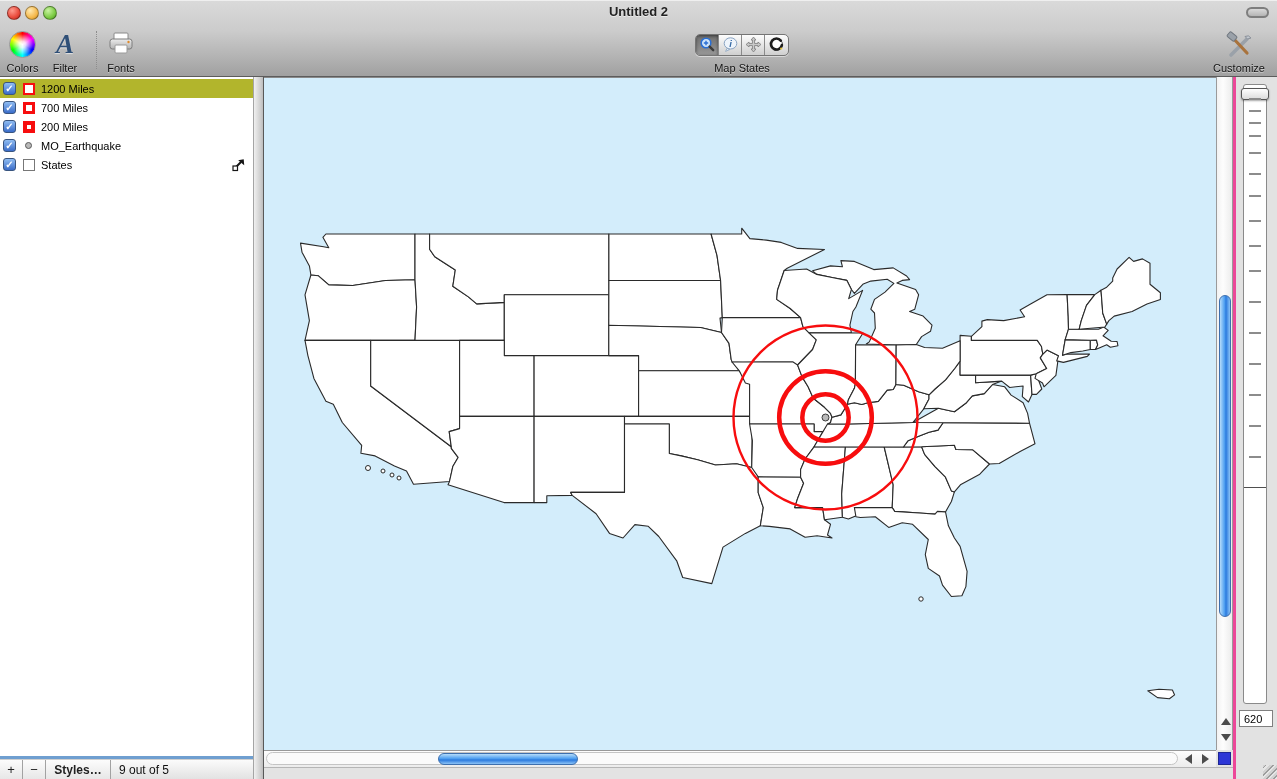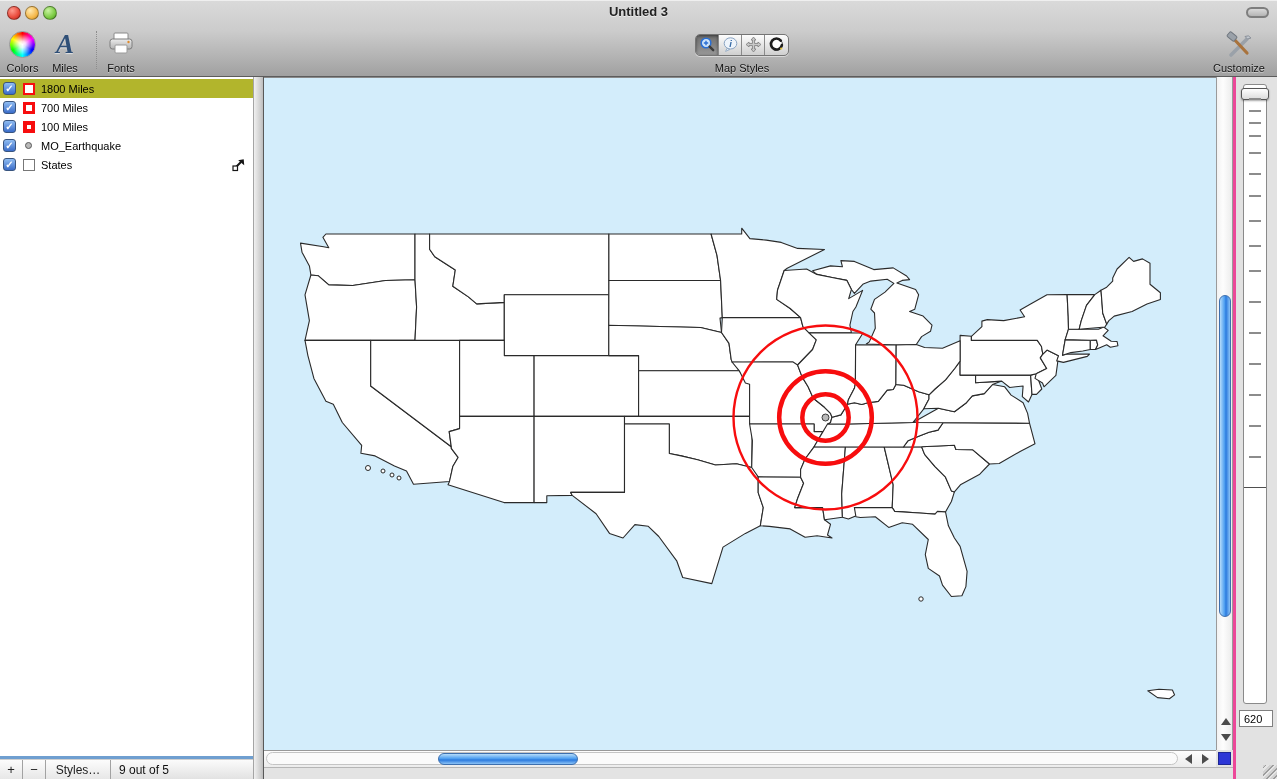--- a/index.html
+++ b/index.html
@@ -108,34 +108,34 @@
 </style>
 </head>
 <body>
 
 <div class="window">
 
   <div class="header">
     <div class="light red"></div>
     <div class="light yellow"></div>
     <div class="light green"></div>
-    <div class="win-title">Untitled 3</div>
+    <div class="win-title">Untitled 2</div>
     <div class="pill"></div>
 
     <div class="tb-item" style="left:2px;width:41px;">
       <div class="tb-icon">
           <div class="colorwheel"></div>
         </div>
       <div class="tb-label">Colors</div>
     </div>
     <div class="tb-item" style="left:45px;width:40px;">
       <div class="tb-icon">
           <div class="font-a">A</div>
         </div>
-      <div class="tb-label">Miles</div>
+      <div class="tb-label">Filter</div>
     </div>
     <div class="tb-sep"></div>
     <div class="tb-item" style="left:100px;width:42px;">
       <div class="tb-icon">
         <svg width="30" height="28" viewBox="0 0 30 28">
           <rect x="8" y="2" width="14" height="7" rx="1" fill="#fff" stroke="#8a8a8a"></rect>
           <rect x="4" y="8" width="22" height="10" rx="2.5" fill="url(#pg)" stroke="#7d7d7d"></rect>
           <rect x="9" y="14" width="12" height="8" rx="1" fill="#fff" stroke="#9a9a9a"></rect>
           <circle cx="22.5" cy="11" r="1.2" fill="#e08b2d"></circle>
           <defs>
@@ -173,21 +173,21 @@
           </div>
           <div class="seg">
             <svg width="17" height="17" viewBox="0 0 17 17">
               <circle cx="8.5" cy="8.5" r="6" fill="#fdfdfd" stroke="#555"></circle>
               <path d="M12.8 4.6A5.5 5.5 0 1 0 13.9 9" fill="none" stroke="#1c1c1c" stroke-width="2.6" stroke-linecap="round"></path>
               <circle cx="13.2" cy="12.6" r="1.1" fill="#e8c93e"></circle>
             </svg>
           </div>
         </div>
       </div>
-      <div class="tb-label">Map Styles</div>
+      <div class="tb-label">Map States</div>
     </div>
 
 
     <div class="tb-item" style="left:1203px;width:72px;">
       <div class="tb-icon">
         <svg width="30" height="28" viewBox="0 0 30 28">
           <path d="M7 24L23 8" stroke="#9aa1a9" stroke-width="3.6" stroke-linecap="round"></path>
           <path d="M21 5.5a4.5 4.5 0 0 1 6 1.5l-3.5 1z" fill="#c2c8cf" stroke="#8a9099"></path>
           <path d="M8 6l15 16" stroke="#a9733d" stroke-width="3.2" stroke-linecap="round"></path>
           <rect x="3.5" y="2.5" width="9" height="6" rx="1.5" transform="rotate(40 8 5.5)" fill="#9aa1a9" stroke="#6f767e"></rect>
@@ -196,35 +196,35 @@
       <div class="tb-label">Customize</div>
     </div>
   </div>
 
   <div class="sidebar">
     <div class="layer-row" id="row0" style="top: 2px; background: rgb(178, 181, 44);">
       <div class="cb">✓</div>
       <div class="swatch-slot">
           <div class="swatch red-swatch" style="border: 2px solid rgb(247, 13, 14);"></div>
         </div>
-      <div class="layer-label">1800 Miles</div>
+      <div class="layer-label">1200 Miles</div>
     </div>
     <div class="layer-row" style="top:21px;">
       <div class="cb">✓</div>
       <div class="swatch-slot">
           <div class="swatch red-swatch" style="border: 3px solid rgb(247, 13, 14);"></div>
         </div>
       <div class="layer-label">700 Miles</div>
     </div>
     <div class="layer-row" style="top:40px;">
       <div class="cb">✓</div>
       <div class="swatch-slot">
           <div class="swatch red-swatch" style="border: 4px solid rgb(247, 13, 14);"></div>
         </div>
-      <div class="layer-label">100 Miles</div>
+      <div class="layer-label">200 Miles</div>
     </div>
     <div class="layer-row" style="top:59px;">
       <div class="cb">✓</div>
       <div class="swatch-slot">
           <div class="dot-icon"></div>
         </div>
       <div class="layer-label">MO_Earthquake</div>
     </div>
     <div class="layer-row" style="top:78px;">
       <div class="cb">✓</div>
@@ -235,21 +235,21 @@
       <svg class="abs" style="right:6px;top:1px;" width="17" height="17" viewBox="0 0 17 17">
         <path d="M5.5 11.5L11 6" stroke="#151515" stroke-width="2"></path>
         <path d="M13.7 3.2l.5 6-6-5z" fill="#151515"></path>
         <rect x="3" y="10" width="4.5" height="4.5" fill="#fff" stroke="#151515" stroke-width="1.2"></rect>
       </svg>
     </div>
     <div class="sidebar-accent"></div>
     <div class="sidebar-footer">
       <div class="foot-btn" style="width:23px;">+</div>
       <div class="foot-btn" style="width:23px;">−</div>
-      <div class="foot-btn" style="width:65px;font-size:12px;">Styles…</div>
+      <div class="foot-btn" style="width:65px;font-size:12px;font-weight:bold;">Styles…</div>
       <div class="foot-status">9 out of 5</div>
     </div>
   </div>
 
   <div class="splitter"></div>
 
   <div class="map-viewport" style="background: rgb(211, 237, 251);">
     <svg id="map-svg" width="952" height="673" viewBox="0 0 952 673">
         <path d="M36.5 165.1L38.0 174.2L45.4 187.9L46.9 197.0L54.4 197.8L64.8 206.9L88.7 207.5L121.6 202.5L151.0 201.8L151.0 156.0L61.9 156.0L58.9 159.3L64.8 169.7L59.6 168.8Z" fill="#ffffff" stroke="#2a2a2a" stroke-width="1.1" stroke-linejoin="round"></path>
         <path d="M46.9 197.0L54.4 197.8L64.8 206.9L88.7 207.5L121.6 202.5L151.0 201.8L152.6 229.0L151.0 262.4L41.0 262.4L45.4 242.6L41.0 216.8Z" fill="#ffffff" stroke="#2a2a2a" stroke-width="1.1" stroke-linejoin="round"></path>

